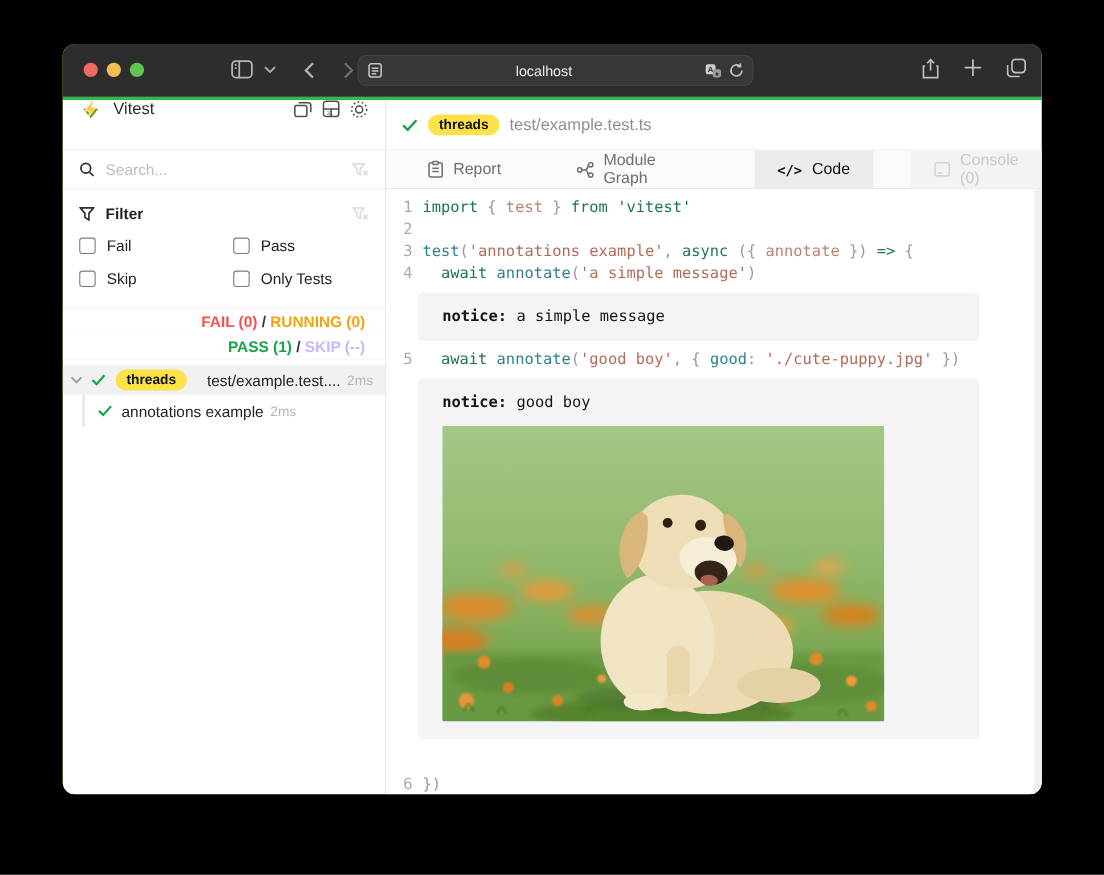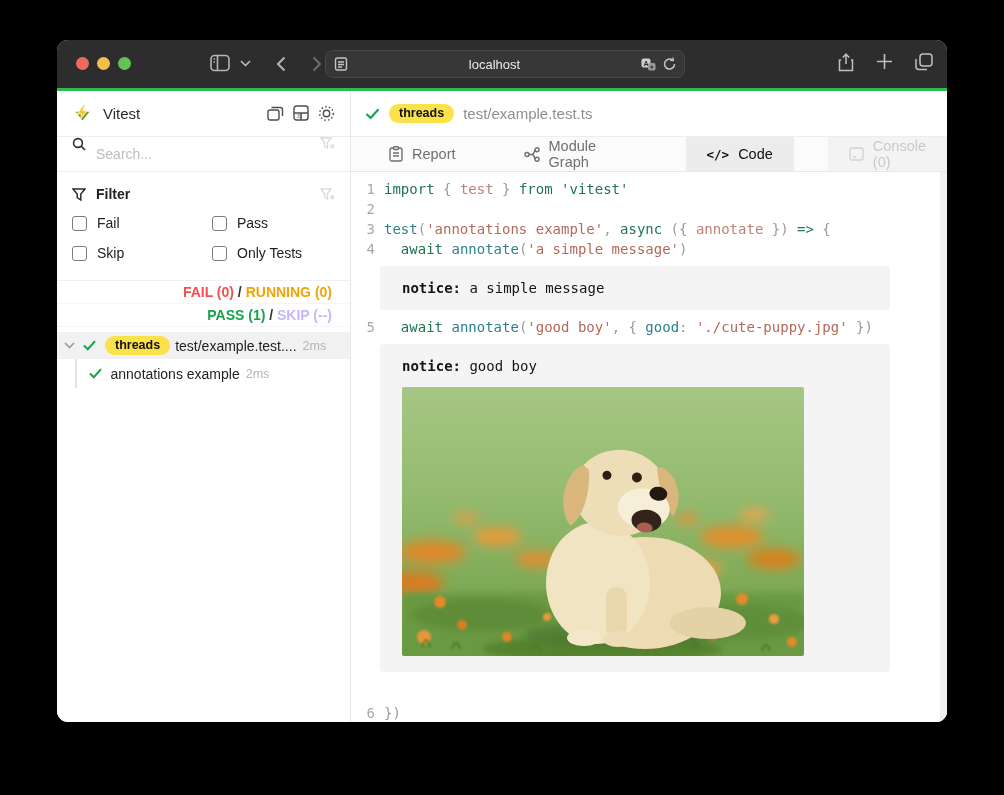--- a/index.html
+++ b/index.html
@@ -21,24 +21,24 @@
 
   
   .progress { height:3px; background:var(--progress-green); flex-shrink:0; }
 
   
   .content { flex:1; display:flex; min-height:0; background:#fff; }
   .sidebar { width:294px; border-right:1px solid #e7e7e7; flex-shrink:0; }
   .main { flex:1; display:flex; flex-direction:column; min-width:0; }
 
   
-  .sb-header { height:46px; display:flex; align-items:center; padding:0 15px; border-bottom:1px solid #ededed; }
+  .sb-header { height:46px; display:flex; align-items:flex-start; padding:0 15px; border-bottom:1px solid #ededed; }
   .sb-title { font-size:15px; color:#2b2b2b; margin-left:10px; }
   .sb-header-icons { margin-left:auto; display:flex; gap:9px; color:#4d4d4d; }
-  .sb-search { height:35px; display:flex; gap:10px; padding:0 15px; border-bottom:1px solid #ededed; }
+  .sb-search { height:35px; display:flex; align-items:center; gap:10px; padding:0 15px; border-bottom:1px solid #ededed; }
   .sb-search input { border:none; outline:none; flex:1; font-size:14px; color:#333; font-family:"Liberation Sans",sans-serif; }
   .sb-search input::placeholder { color:#bdbdbd; }
   .faint { color:#dadada; }
 
   .sb-filter { padding:14px 15px 0 15px; }
   .filter-head { display:flex; align-items:center; gap:10px; margin-bottom:13px; }
   .filter-title { font-size:14px; font-weight:bold; color:#222; }
   .filter-grid { display:grid; grid-template-columns:140px 1fr; row-gap:14px; }
   .chk { display:flex; align-items:center; gap:10px; font-size:14px; color:#222; }
   .cb { width:15px; height:15px; border:1.5px solid #7c7c7c; border-radius:3px; background:#fff; flex-shrink:0; }
@@ -48,21 +48,21 @@
   .sep { color:#333; }
   .fail { color:var(--fail); } .running { color:var(--running); }
   .pass { color:var(--pass); } .skip { color:var(--skip); }
 
   .tree { margin-top:5px; font-size:14px; }
   .tree-row { display:flex; align-items:center; height:27px; }
   .tree-row.sel { background:#f1f1f1; }
   .tree-row .time { color:#b5b5b5; font-size:12.5px; margin-left:6px; }
   .pill { background:var(--badge-yellow); color:#111; font-size:12.5px; font-weight:bold;
           border-radius:10px; padding:2px 10px; line-height:1.2; }
-  .t-label { color:#232323; margin-left:5px; white-space:nowrap; }
+  .t-label { color:#232323; margin-left:18px; white-space:nowrap; }
   .guide { width:1.5px; align-self:stretch; background:#e2e2e2; margin-left:18px; flex-shrink:0; }
 
   
   .m-topbar { height:46px; display:flex; align-items:center; gap:9px; padding:0 14px;
               border-bottom:1px solid #ededed; flex-shrink:0; }
   .filename { color:#8f8f8f; font-size:15px; }
 
   
   .tabbar { height:35px; background:#fbfbfb; border-bottom:1px solid #e7e7e7;
             display:flex; align-items:stretch; padding-left:17px; flex-shrink:0;gap:26px; }

